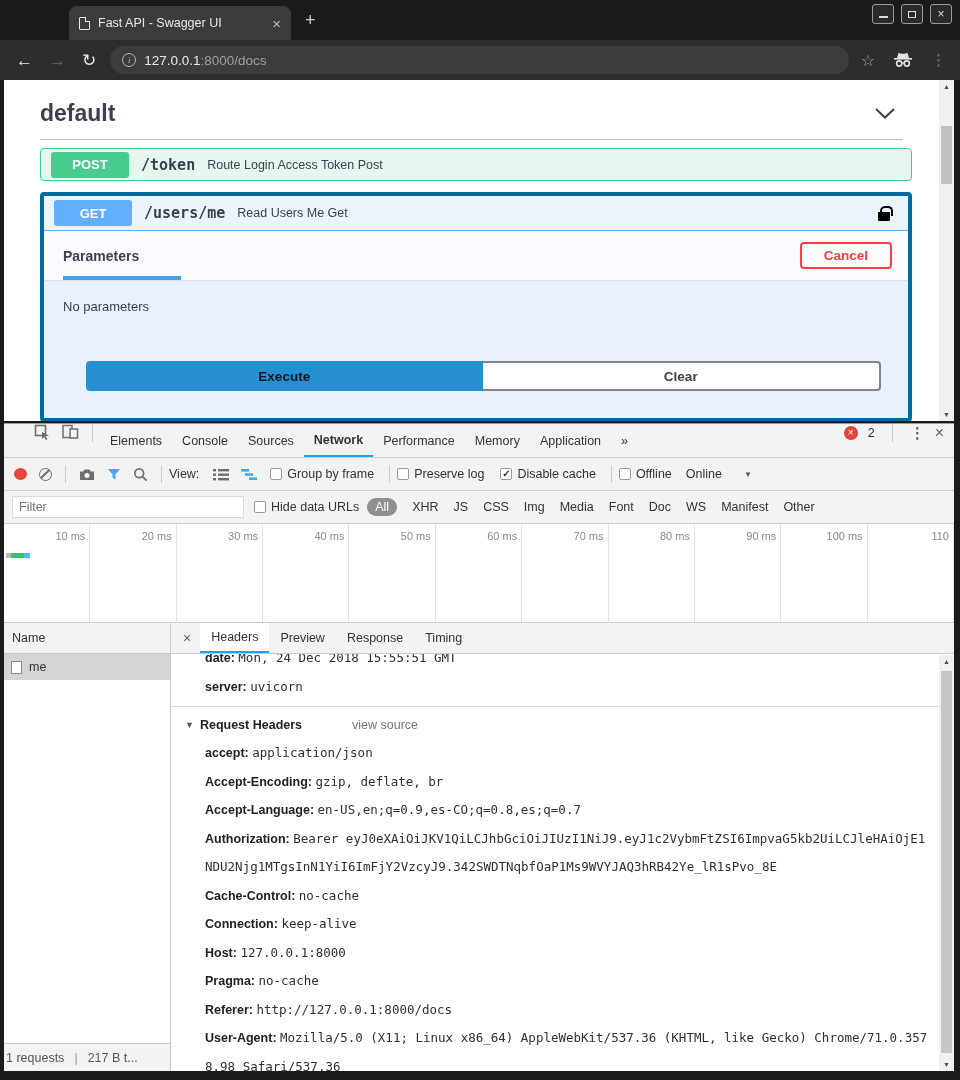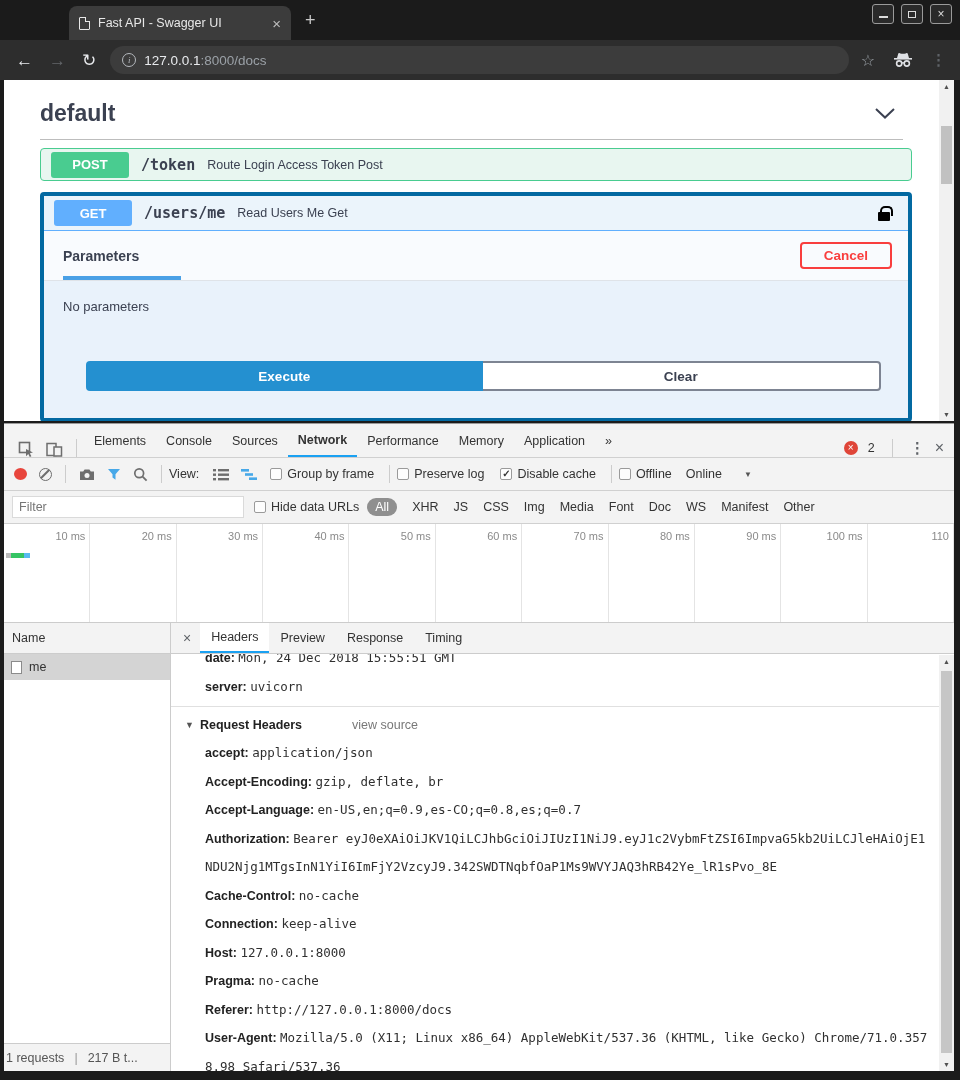--- a/index.html
+++ b/index.html
@@ -54,36 +54,36 @@
   .lock { width:12px; height:9px; background:#000; border-radius:1px; position:relative; margin-left:auto; margin-right:8px; margin-top:6px;}
   .lock::before { content:""; position:absolute; top:-6px; left:1.5px; width:9px; height:8px; border:2px solid #000; border-bottom:none; border-radius:5px 5px 0 0; }
   .sec-header { height:50px; background:#f9fbfe; border-bottom:1px solid #dfe3e8; display:flex; align-items:center; justify-content:space-between; padding:0 16px 0 19px; position:relative;}
   .param-tab { font-size:14px; font-weight:bold; color:#3b4151; position:relative; padding-bottom:0; }
   .param-underline { position:absolute; left:19px; bottom:0; width:118px; height:4px; background:#4aa0e6; }
   .cancel-btn { border:2px solid #f93e3e; color:#f93e3e; background:transparent; border-radius:4px;
                 font-size:13.5px; font-weight:bold; padding:4px 22px; font-family:inherit;}
   .get-body { padding:18px 0 0 19px; }
   .no-params { font-size:13px; color:#3b4151; }
   .exec-row { display:flex; margin:47px 27px 0 23px; }
-  .exec-btn { flex:1; height:30px; background:#2490d0; color:#ffffff; font-weight:bold; font-size:13.5px;
+  .exec-btn { flex:1; height:30px; background:#2490d0; color:#0f172a; font-weight:bold; font-size:13.5px;
               border:none; border-radius:4px 0 0 4px; font-family:inherit;}
   .clear-btn { flex:1; height:30px; background:#fff; color:#3b4151; font-weight:bold; font-size:13.5px;
                border:2px solid #7d8492; border-left:none; border-radius:0 4px 4px 0; font-family:inherit;}
   .chev { stroke:#3b4151; stroke-width:2; fill:none; }
 
   
   #page-sb { position:absolute; top:80px; left:939px; width:15px; height:341px; background:#f1f1f1; }
   #page-sb .arr { position:absolute; left:0; width:15px; text-align:center; font-size:7px; color:#505050; }
   #page-sb .thumb { position:absolute; left:2px; top:46px; width:11px; height:58px; background:#c1c1c1; }
 
   
   #devtools { position:absolute; top:423px; left:4px; width:950px; height:648px; background:#f3f3f3;
               border-top:1px solid #9a9a9a; color:#333; font-size:12.5px; }
   .vsep { width:1px; height:18px; background:#ccc; margin:0 7px; flex:0 0 auto;}
-  .dt-tabbar { height:34px; border-bottom:1px solid #d0d0d0; display:flex; align-items:flex-end; padding-left:8px;}
+  .dt-tabbar { height:34px; border-bottom:1px solid #d0d0d0; display:flex; align-items:flex-start; padding-left:24px;}
   .dt-tab { padding:0 10px; height:33px; display:flex; align-items:center; font-size:12.5px; color:#333; }
   .dt-tab.active { border-bottom:2px solid #1aa1f2; font-weight:bold; }
   .tb-icon { margin:0 6px; display:flex; align-items:center; }
   .dt-tab-right { margin-left:auto; display:flex; align-items:center; gap:10px; padding-right:10px; }
   .err-badge { width:14px; height:14px; border-radius:50%; background:#df4538; color:#fff; font-size:10px;
                display:flex; align-items:center; justify-content:center; line-height:1;}
   .dots { color:#5f6368; font-size:15px; font-weight:bold; }
   .xclose { color:#5f6368; font-size:16px; }
 
   .dt-nettools { height:33px; border-bottom:1px solid #d0d0d0; display:flex; align-items:center; padding-left:10px; }

